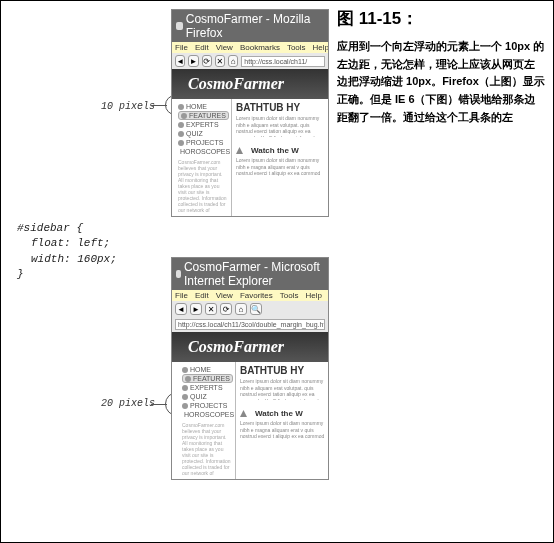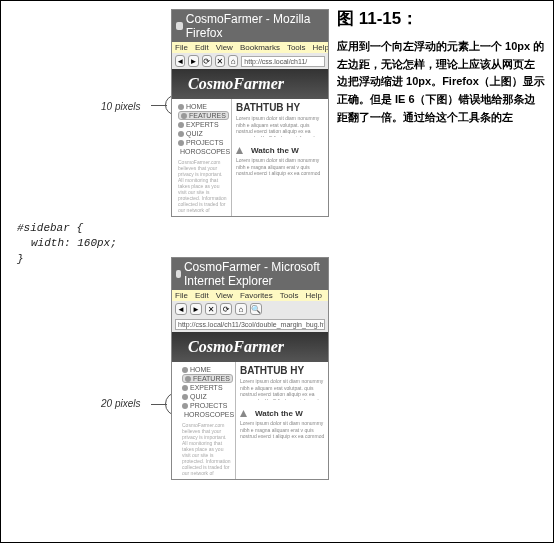--- a/index.html
+++ b/index.html
@@ -24,21 +24,21 @@
   .sidebar-item { font-size: 7px; color: #555; padding: 1px 0; display: flex; align-items: center; gap: 2px; }
   .sidebar-item.active { background: #e0e0e0; border: 1px solid #aaa; border-radius: 3px; padding: 0 2px; }
   .dot { width: 6px; height: 6px; border-radius: 50%; background: #999; display: inline-block; }
   .sidebar-sub { font-size: 5px; color: #aaa; line-height: 1.2; margin-top: 3px; }
   .divider { width: 1px; background: #bbb; }
   .main { flex: 1; padding: 3px 2px 3px 4px; overflow: hidden; }
   .main h1 { font-size: 10px; font-weight: bold; color: #333; white-space: nowrap; overflow: hidden; }
   .main .lorem { font-size: 5px; color: #888; line-height: 1.3; margin-top: 2px; height: 22px; overflow: hidden; }
   .main h2 { font-size: 8px; font-weight: bold; color: #333; margin-top: 9px; display: flex; align-items: center; gap: 8px; }
   .warn { width: 7px; height: 7px; background: #888; clip-path: polygon(50% 0, 100% 100%, 0 100%); display: inline-block; }
-  .callout-label { position: absolute; font-size: 10px; font-style: italic; color: #333; text-align: left; }
+  .callout-label { position: absolute; font-size: 10px; font-style: italic; color: #333; text-align: left; font-family: Liberation Mono, monospace; }
   .callout-label.ff { left: 100px; top: 100px; }
   .callout-label.ie { left: 100px; top: 397px; }
   .circle { position: absolute; border: 1.5px solid #555; border-radius: 50%; background: transparent; }
   .circle.ff { left: 164px; top: 94px; width: 20px; height: 20px; }
   .circle.ie { left: 164px; top: 391px; width: 24px; height: 24px; }
   .arrow-line { position: absolute; height: 1px; background: #555; }
   .arrow-line.ff { left: 150px; top: 104px; width: 16px; }
   .arrow-line.ie { left: 150px; top: 403px; width: 16px; }
   .code-block { position: absolute; left: 16px; top: 220px; font-family: "Courier New", monospace; font-size: 11px; font-style: italic; color: #222; line-height: 1.4; }
 </style>
@@ -47,20 +47,21 @@
 
 <div class="page">
 
   <div class="left-col">
     <div class="callout-label ff">10 pixels</div>
     <div class="arrow-line ff"></div>
     <div class="circle ff"></div>
 
     <div class="code-block">
       <div>#sidebar {</div>
+      <div style="padding-left:14px">float: left;</div>
       <div style="padding-left:14px">width: 160px;</div>
       <div>}</div>
     </div>
 
     <div class="callout-label ie">20 pixels</div>
     <div class="arrow-line ie"></div>
     <div class="circle ie"></div>
   </div>
 
   <div class="mid-col">

